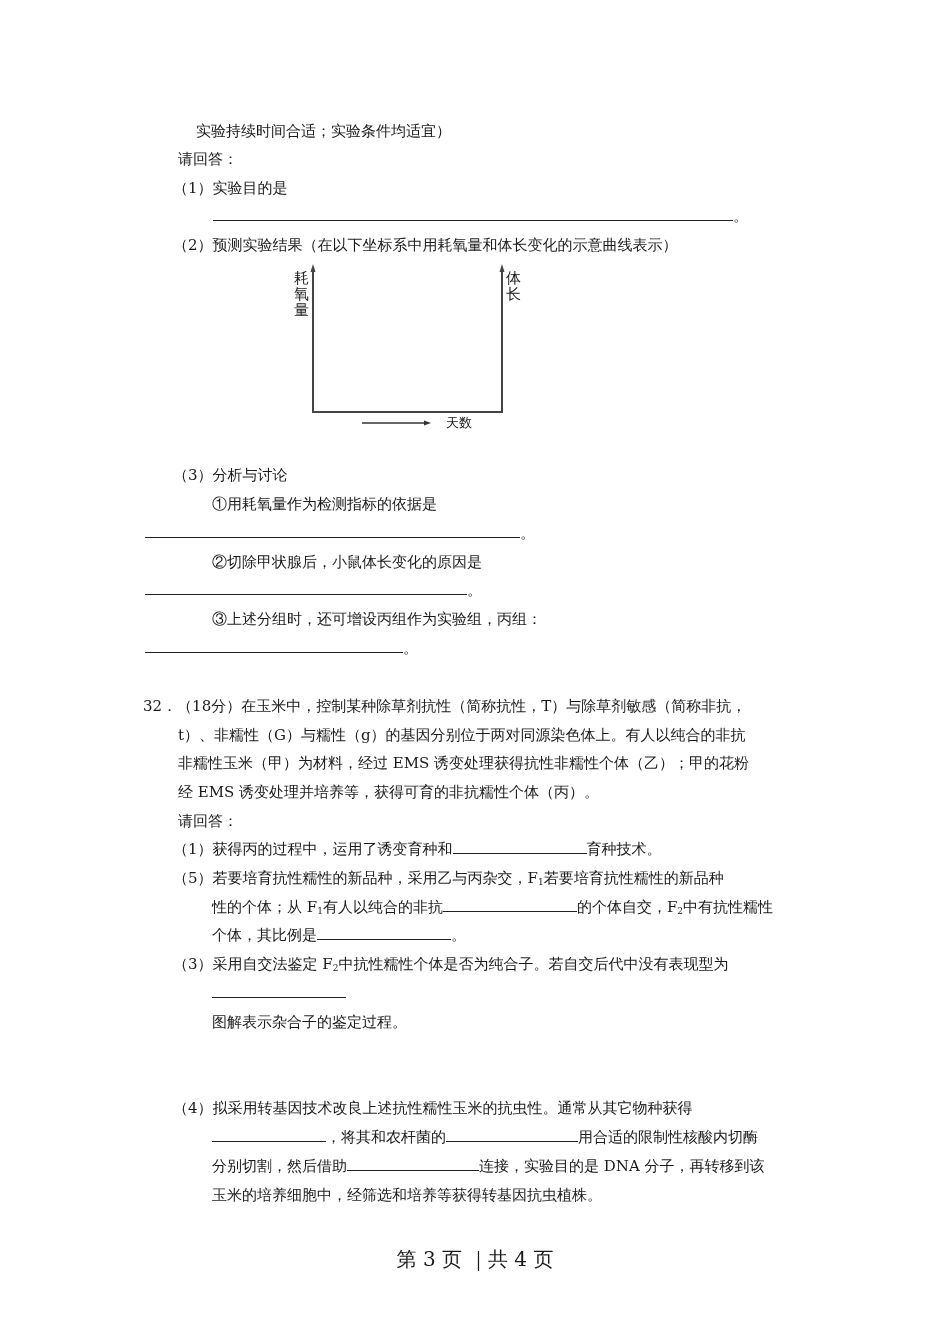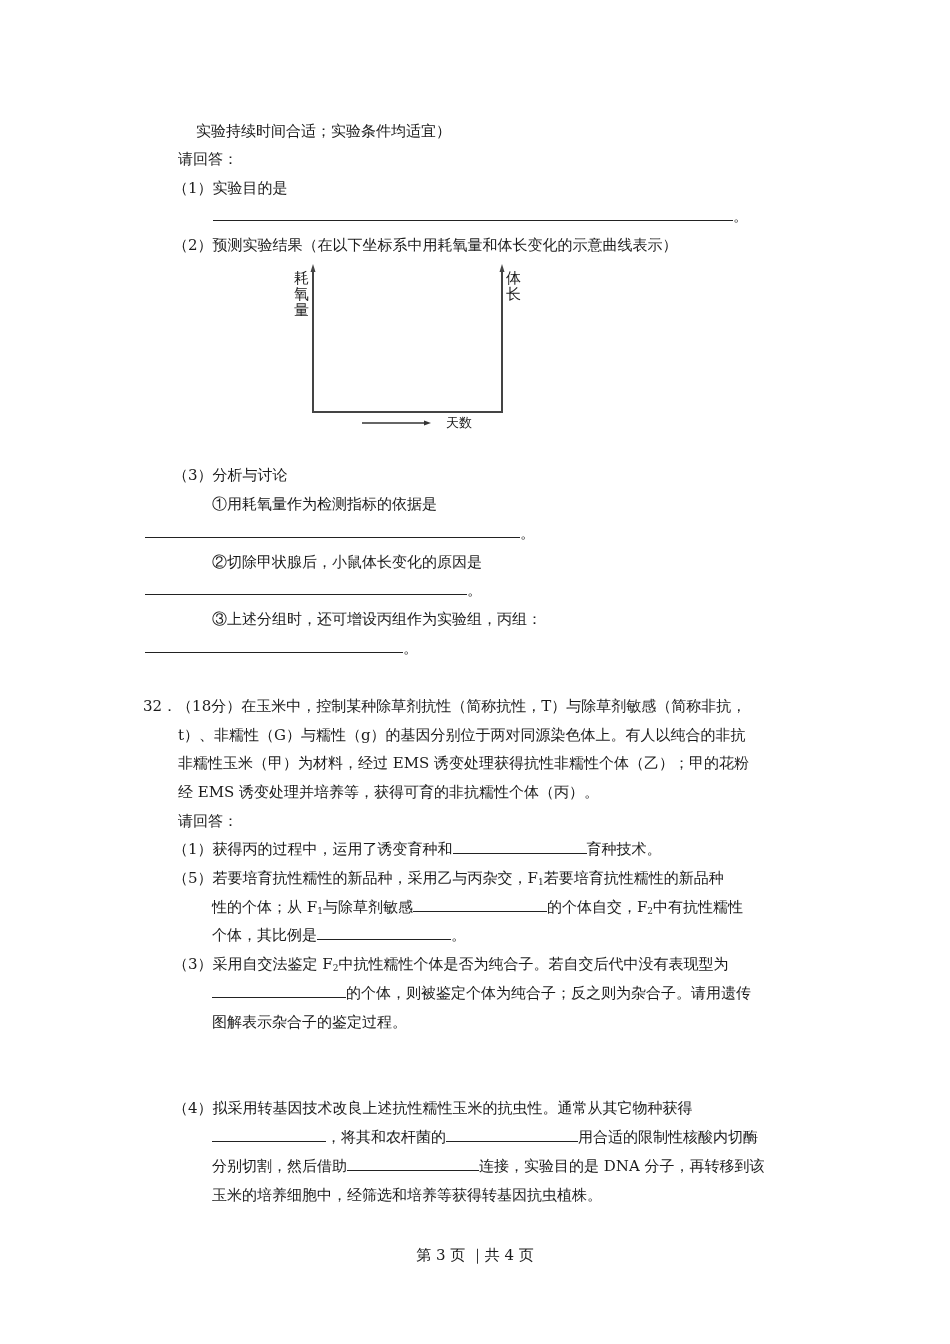--- a/index.html
+++ b/index.html
@@ -4,21 +4,21 @@
 <style>
   html, body { margin:0; padding:0; background:#ffffff; }
   body { width:950px; height:1344px; position:relative; overflow:hidden;
          font-family: "DejaVu Serif", "Liberation Serif", serif; color:#1a1a1a; font-size:15px; }
   .line { position:absolute; white-space:nowrap; line-height:20px; font-size:15px; }
   .blank { display:inline-block; border-bottom:1px solid #222; height:14px; vertical-align:baseline; }
   .chart { position:absolute; left:286px; top:262px; width:240px; height:180px; }
   .axis-label { position:absolute; font-size:15px; line-height:16px; width:14px; text-align:center; font-family:"DejaVu Sans","Liberation Sans",sans-serif; }
   .xlabel { position:absolute; font-size:13px; font-family:"DejaVu Sans","Liberation Sans",sans-serif;margin-left:12px; }
   sub { font-size:9px; vertical-align:-2px; }
-  .footer { position:absolute; left:0; width:950px; top:1246px; text-align:center; font-size:15px; }
+  .footer { position:absolute; left:0; width:950px; top:1246px; text-align:center; font-size:20px; }
 </style>
 </head>
 <body>
 
 <div class="line" style="left:196px;top:121px;">实验持续时间合适；实验条件均适宜）</div>
 <div class="line" style="left:178px;top:149px;">请回答：</div>
 <div class="line" style="left:173px;top:178px;">（1）实验目的是</div>
 <div class="line" style="left:213px;top:206px;">
   <span class="blank" style="width:520px;"></span><span>。</span>
 </div>
@@ -61,30 +61,30 @@
 <div class="line" style="left:178px;top:782px;">经 EMS 诱变处理并培养等，获得可育的非抗糯性个体（丙）。</div>
 <div class="line" style="left:178px;top:811px;">请回答：</div>
 
 <div class="line" style="left:173px;top:839px;">
   <span>（1）获得丙的过程中，运用了诱变育种和</span><span class="blank" style="width:134px;"></span><span>育种技术。</span>
 </div>
 <div class="line" style="left:173px;top:868px;">
   <span>（5）若要培育抗性糯性的新品种，采用乙与丙杂交，F</span><sub>1</sub><span>若要培育抗性糯性的新品种</span>
 </div>
 <div class="line" style="left:212px;top:897px;">
-  <span>性的个体；从 F</span><sub>1</sub><span>与除草剂敏感</span><span class="blank" style="width:134px;"></span><span>的个体自交，F</span><sub>2</sub><span>中有抗性糯性</span>
+  <span>性的个体；从 F</span><sub>1</sub><span>有人以纯合的非抗</span><span class="blank" style="width:134px;"></span><span>的个体自交，F</span><sub>2</sub><span>中有抗性糯性</span>
 </div>
 <div class="line" style="left:212px;top:925px;text-align:right;">
   <span>个体，其比例是</span><span class="blank" style="width:134px;"></span><span>。</span>
 </div>
 <div class="line" style="left:173px;top:954px;">
   <span>（3）采用自交法鉴定 F</span><sub>2</sub><span>中抗性糯性个体是否为纯合子。若自交后代中没有表现型为</span>
 </div>
 <div class="line" style="left:212px;top:983px;">
-  <span class="blank" style="width:134px;"></span><span>的个体，则被鉴定个体为纯合子；反之则为杂合子。请用遗传</span>
+  <span class="blank" style="width:134px;"></span>
 </div>
 <div class="line" style="left:212px;top:1012px;">图解表示杂合子的鉴定过程。</div>
 
 <div class="line" style="left:173px;top:1098px;">（4）拟采用转基因技术改良上述抗性糯性玉米的抗虫性。通常从其它物种获得</div>
 <div class="line" style="left:212px;top:1127px;">
   <span class="blank" style="width:114px;"></span><span>，将其和农杆菌的</span><span class="blank" style="width:132px;"></span><span>用合适的限制性核酸内切酶</span>
 </div>
 <div class="line" style="left:212px;top:1156px;">
   <span>分别切割，然后借助</span><span class="blank" style="width:132px;"></span><span>连接，实验目的是 DNA 分子，再转移到该</span>
 </div>

